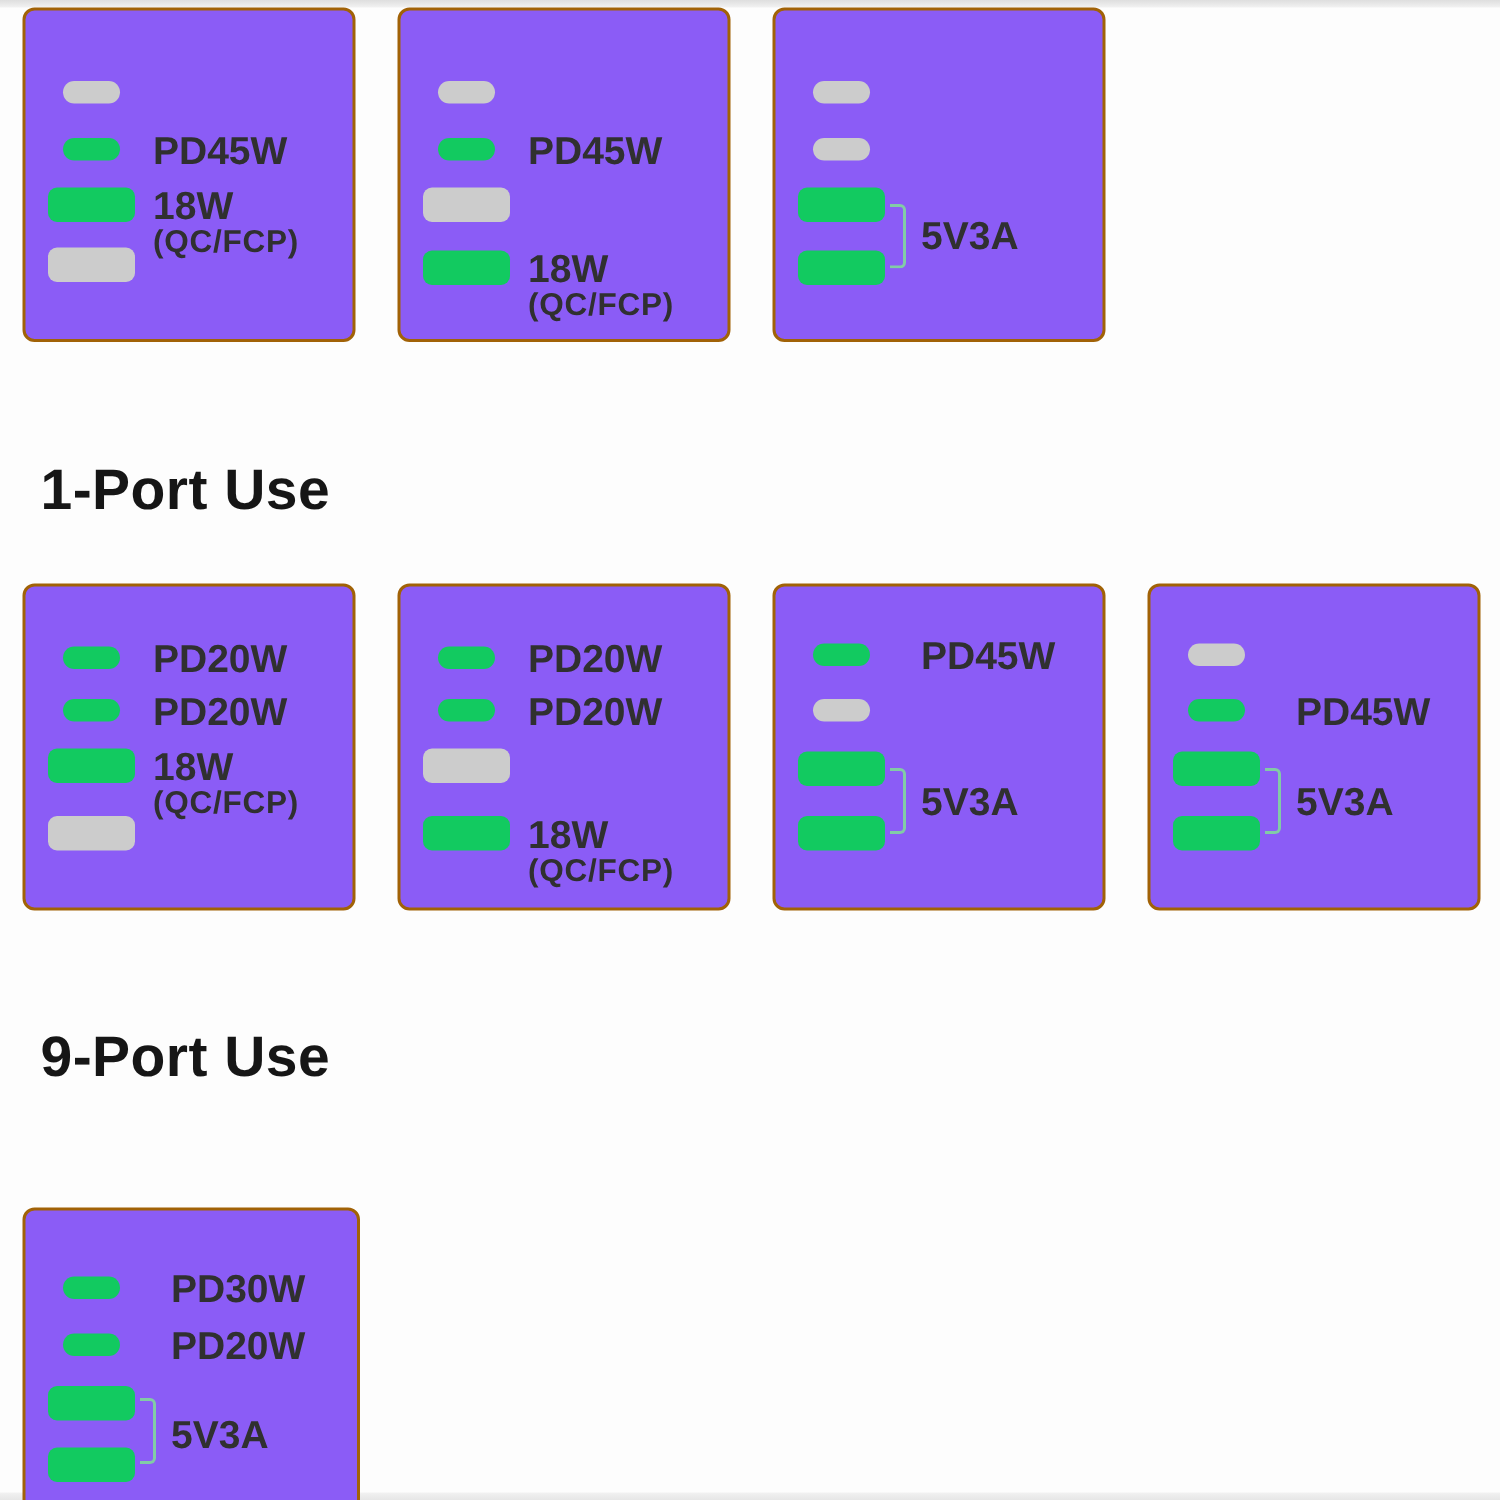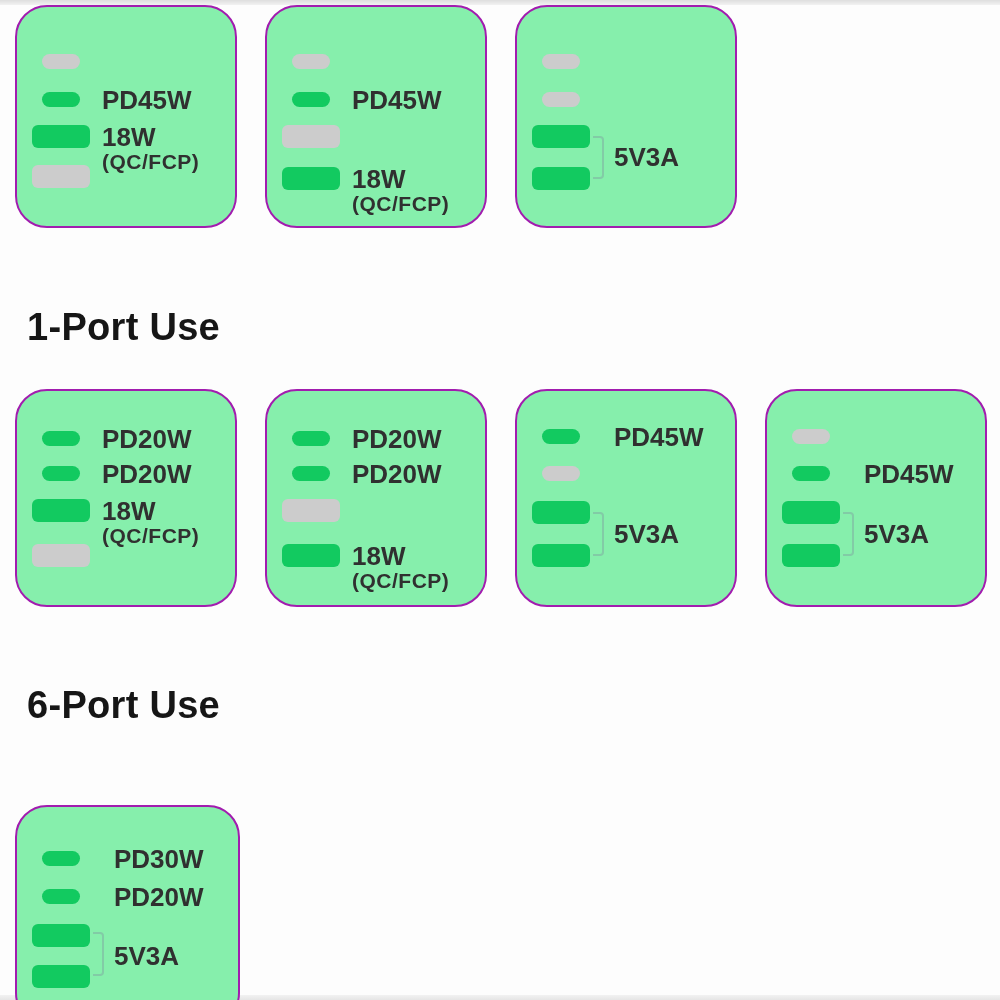--- a/index.html
+++ b/index.html
@@ -13,21 +13,21 @@
   .edge-band.top{top:0;height:5px;background:linear-gradient(#dedede,#f2f2f2);}
   .edge-band.bottom{bottom:0;height:5px;background:linear-gradient(#f2f2f2,#e6e6e6);}
 
   .heading{
     position:absolute;margin:0;
     font-size:38px;font-weight:bold;letter-spacing:.3px;color:#161616;
   }
 
   .card{
     position:absolute;width:222px;
-    background:#86efac;border:2px solid #a21caf;border-radius:32px;
+    background:#8b5cf6;border:2px solid #a16207;border-radius:8px;
     box-sizing:border-box;
   }
 
   .pill{position:absolute;display:block;background:#cccccc;}
   .pill[data-state="active"]{background:#12ca60;}
   .pill.sm{width:38px;height:15px;border-radius:8px;}
   .pill.bg{width:58px;height:23px;border-radius:6px;}
 
   .plabel{
     position:absolute;font-size:26px;font-weight:bold;line-height:30px;
@@ -114,21 +114,21 @@
 <div class="card" style="left:765px;top:389px;height:218px;">
   <span class="pill sm" style="left:25px;top:38px;" data-state="inactive"></span>
   <span class="pill sm" style="left:25px;top:75px;" data-state="active"></span>
   <span class="plabel" style="left:97px;top:68px;">PD45W</span>
   <span class="pill bg" style="left:15px;top:110px;" data-state="active"></span>
   <span class="pill bg" style="left:15px;top:153px;" data-state="active"></span>
   <span class="bracket" style="left:76px;top:121px;height:44px;"></span>
   <span class="plabel" style="left:97px;top:128px;">5V3A</span>
 </div>
 
-<h2 class="heading" style="left:27px;top:684px;">6-Port Use</h2>
+<h2 class="heading" style="left:27px;top:684px;">9-Port Use</h2>
 
 <div class="card" style="left:15px;top:763px;width:225px;height:220px;margin-top:42px;">
   <span class="pill sm" style="left:25px;top:44px;" data-state="active"></span>
   <span class="plabel" style="left:97px;top:37px;">PD30W</span>
   <span class="pill sm" style="left:25px;top:82px;" data-state="active"></span>
   <span class="plabel" style="left:97px;top:75px;">PD20W</span>
   <span class="pill bg" style="left:15px;top:117px;" data-state="active"></span>
   <span class="pill bg" style="left:15px;top:158px;" data-state="active"></span>
   <span class="bracket" style="left:76px;top:125px;height:44px;"></span>
   <span class="plabel" style="left:97px;top:134px;">5V3A</span>

